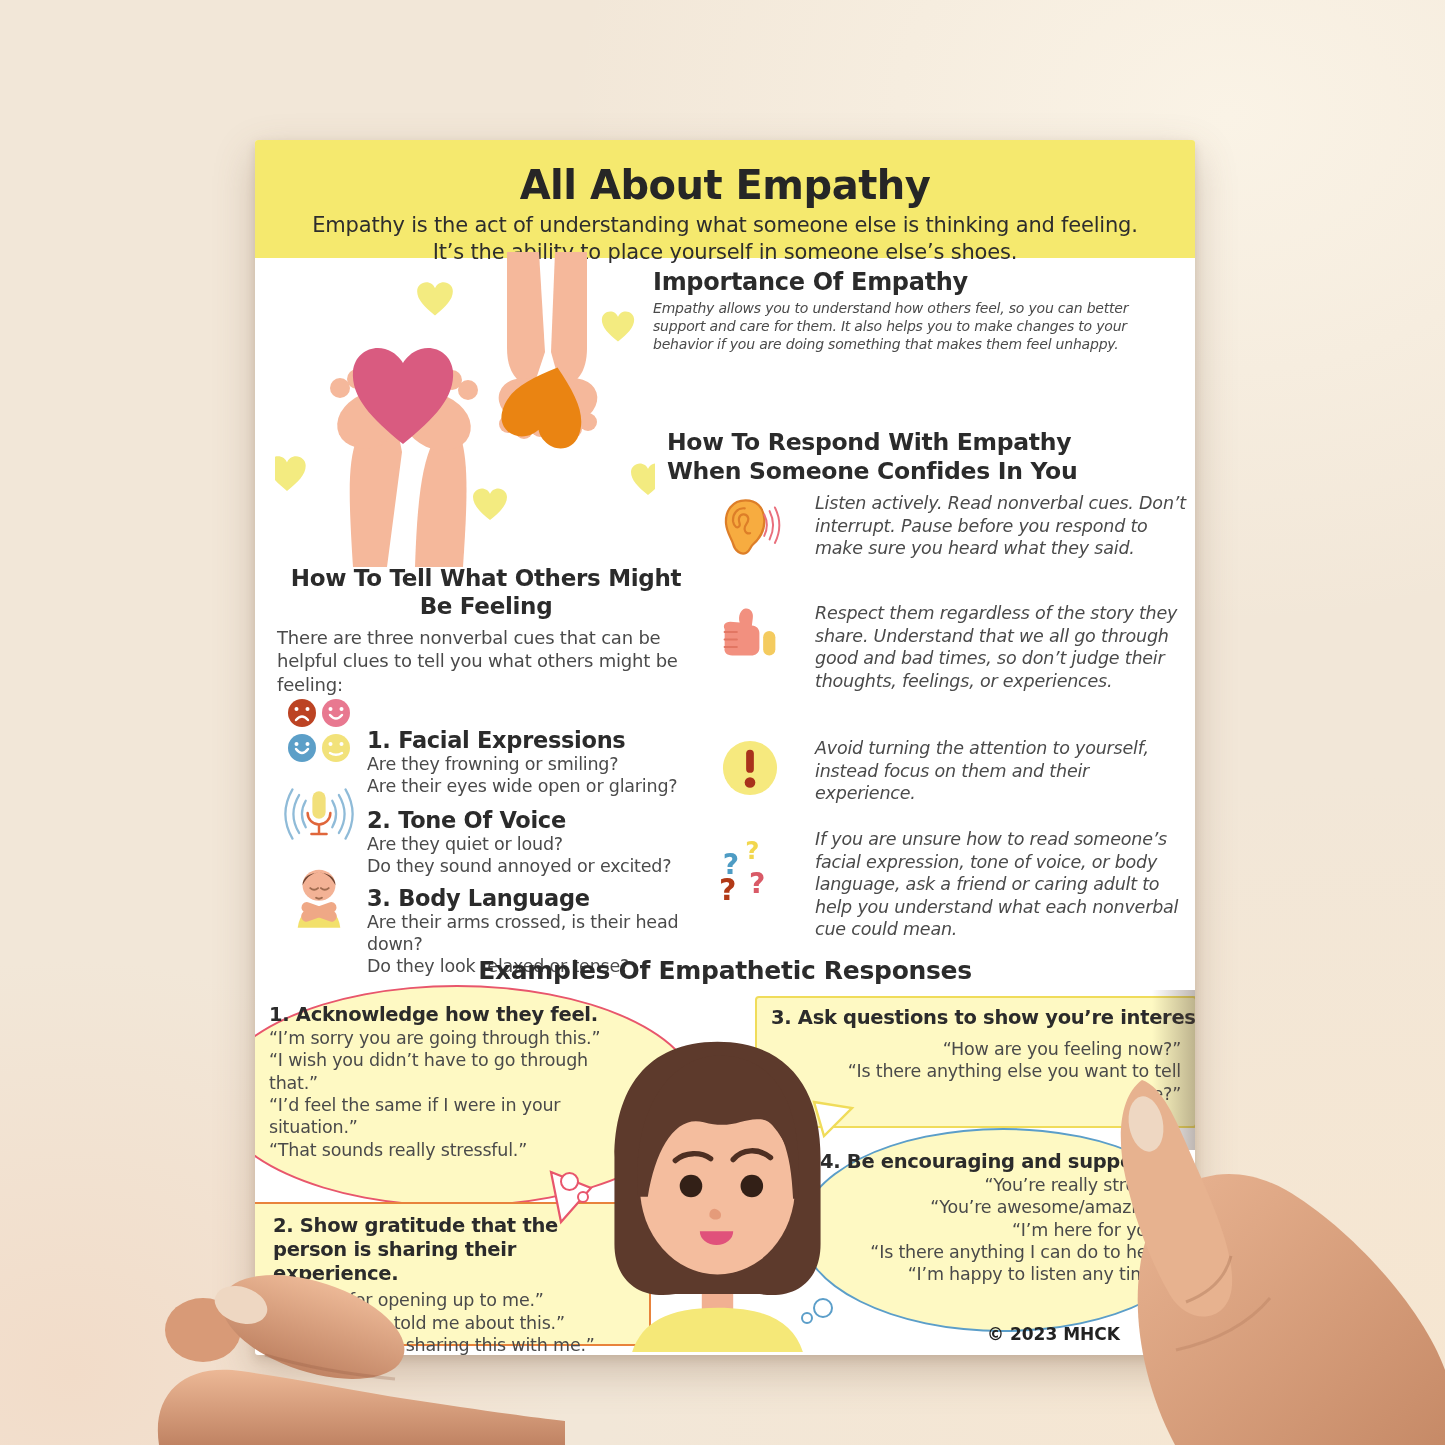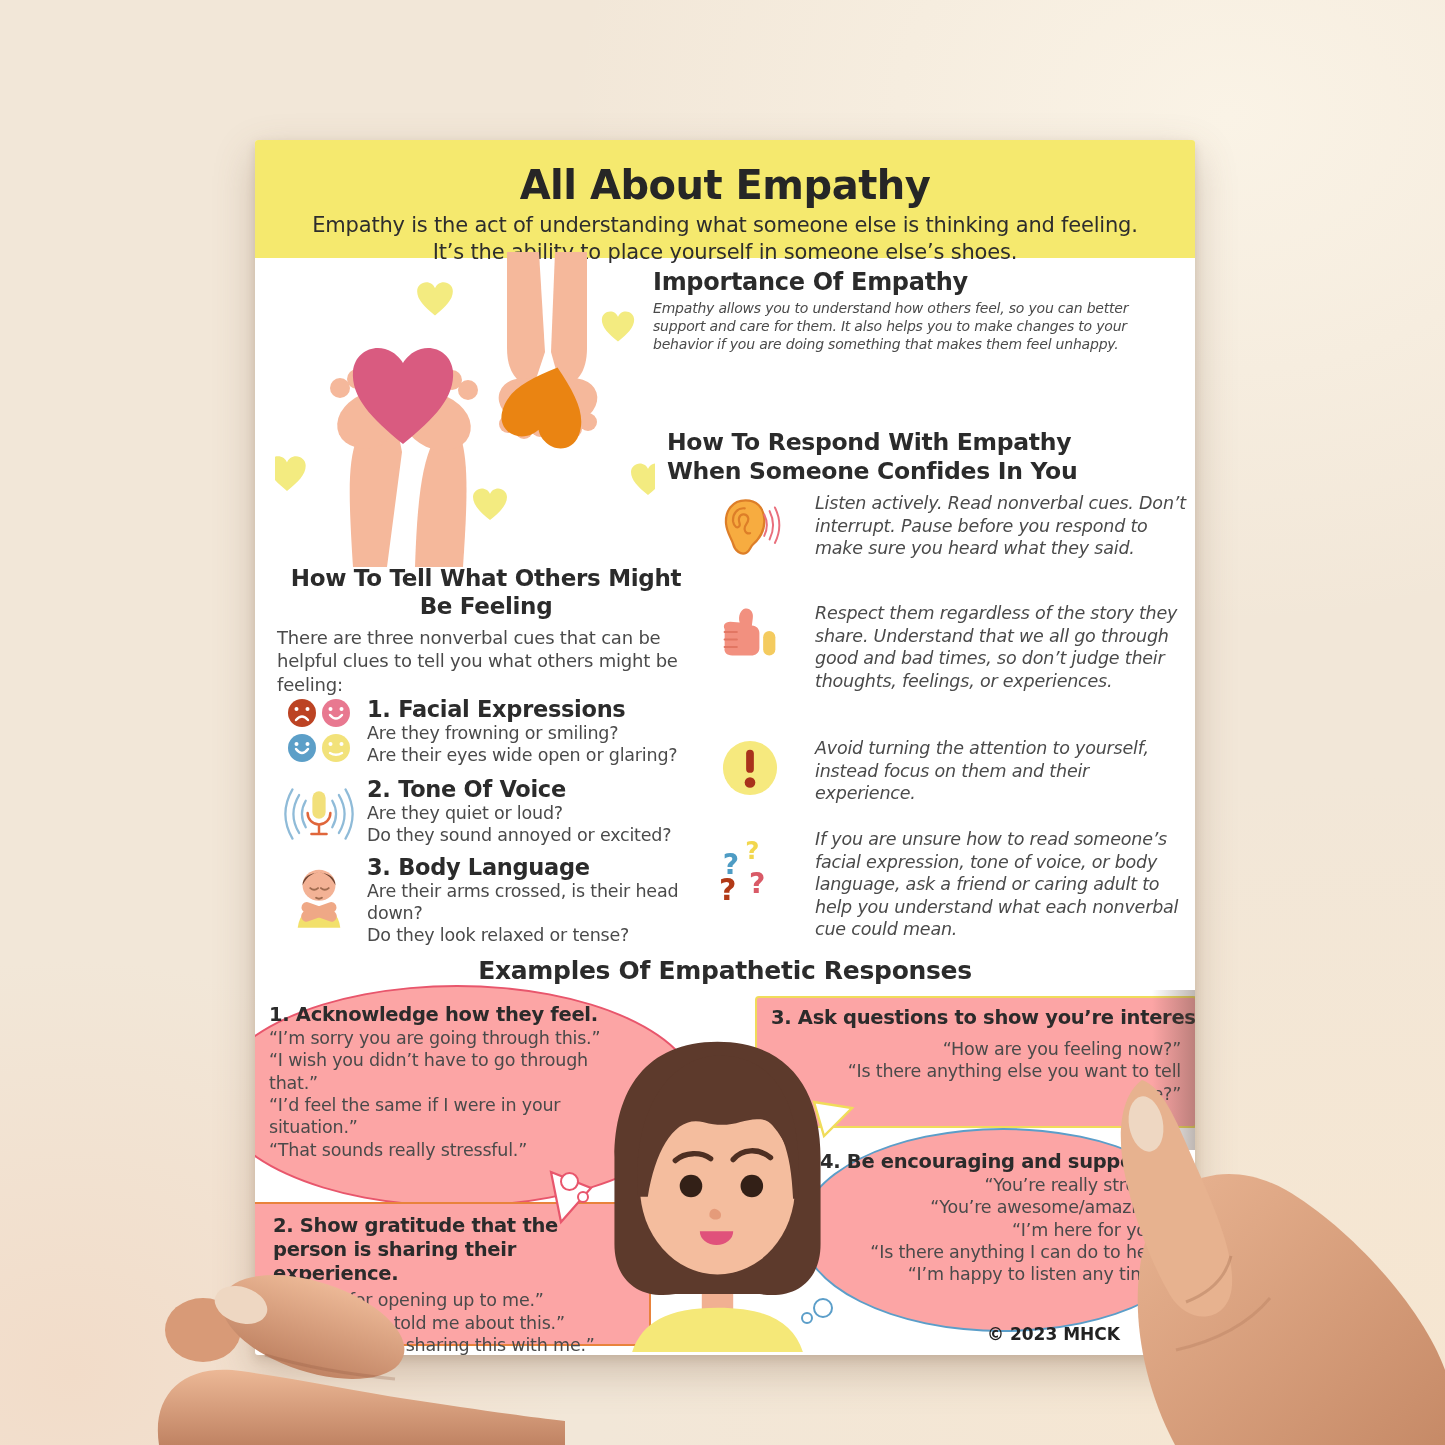--- a/index.html
+++ b/index.html
@@ -23,25 +23,25 @@
   .importance .bodytxt{font-size:14px;line-height:1.3;font-style:italic;}
   .respond-h{position:absolute;left:412px;top:288px;width:478px;text-align:left;font-size:23.5px;line-height:1.25;}
   .ritem{position:absolute;left:462px;width:456px;}
   .ritem .icon{position:absolute;left:0;top:2px;width:66px;text-align:center;}
   .ritem .txt{margin-left:98px;width:374px;font-size:17.5px;line-height:1.29;font-style:italic;}
   .telling{position:absolute;left:22px;top:424px;width:418px;}
   .telling .sec-h{font-size:23px;line-height:1.22;text-align:center;}
   .telling .intro{margin-top:6px;font-size:18px;line-height:1.3;}
   .cue{position:absolute;left:22px;width:418px;}
   .cue .icon{position:absolute;left:6px;top:2px;width:72px;text-align:center;}
-  .cue .ct{margin-left:90px;}
+  .cue .ct{margin-left:90px;margin-top:31px;}
   .cue .ct .sec-h{font-size:22.5px;}
   .cue .ct .bodytxt{font-size:17.5px;line-height:1.27;width:330px;}
   .ex-h{position:absolute;left:0;top:816px;width:940px;text-align:center;font-size:25px;}
-  .bubble{position:absolute;background:#fca5a5;}
+  .bubble{position:absolute;background:#fef9c3;}
   .b1{left:-40px;top:845px;width:480px;height:218px;border:2.5px solid #E8566C;border-radius:50%;}
   .b1 .bt{position:absolute;left:52px;top:16px;width:366px;}
   .b2{left:-20px;top:1062px;width:412px;height:140px;border:2.5px solid #E8833C;border-radius:4px;}
   .b2 .bt{position:absolute;left:36px;top:10px;width:362px;}
   .b3{left:500px;top:856px;width:438px;height:128px;border:2.5px solid #F0DC5A;border-radius:4px;}
   .b3 .title{position:absolute;left:14px;top:8px;white-space:nowrap;}
   .b3 .q{position:absolute;right:14px;top:40px;width:352px;text-align:right;}
   .b4{left:545px;top:988px;width:402px;height:200px;border:2.5px solid #5B9EC9;border-radius:50%;}
   .b4 .bt{position:absolute;right:32px;top:20px;width:352px;text-align:right;}
   .btitle{font-size:19.5px;font-weight:700;color:#2b2b2b;letter-spacing:-.3px;line-height:1.22;}

